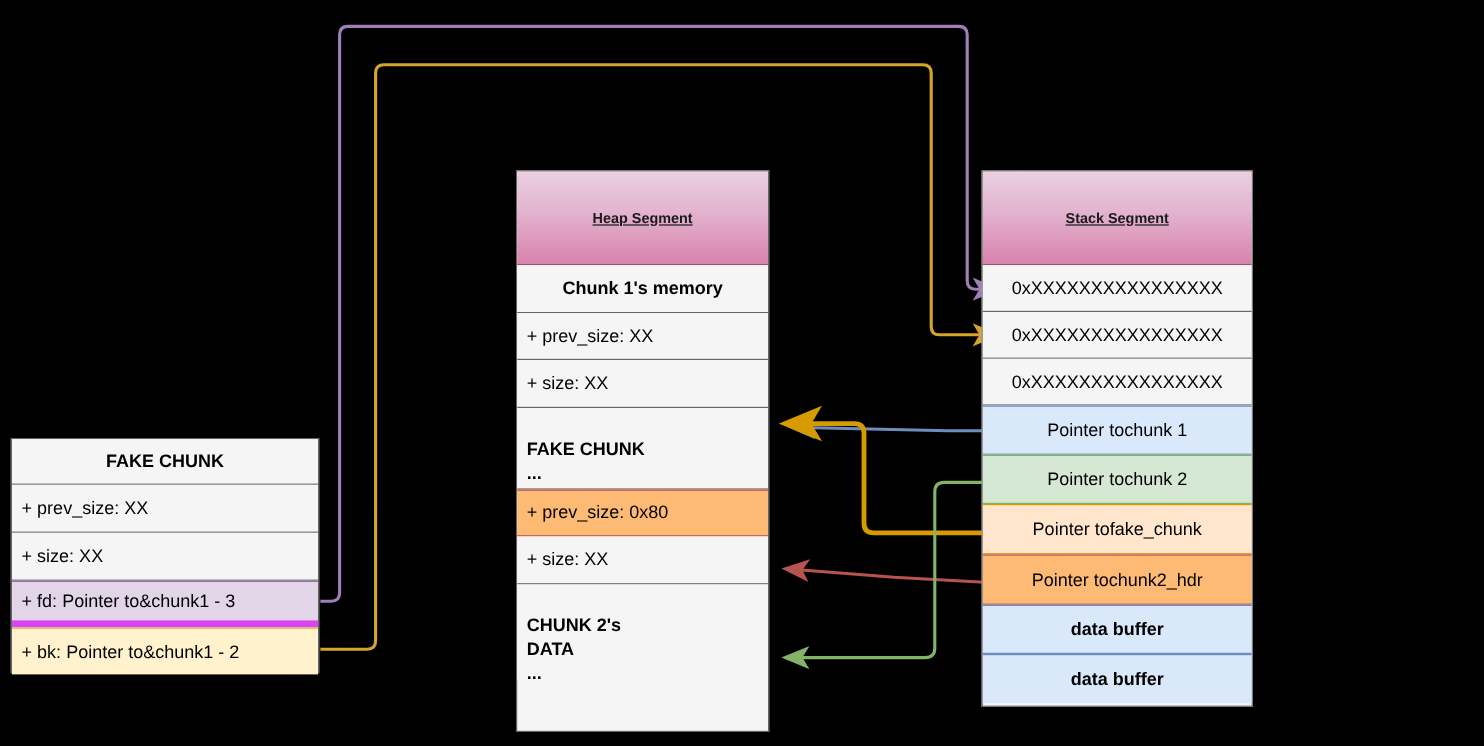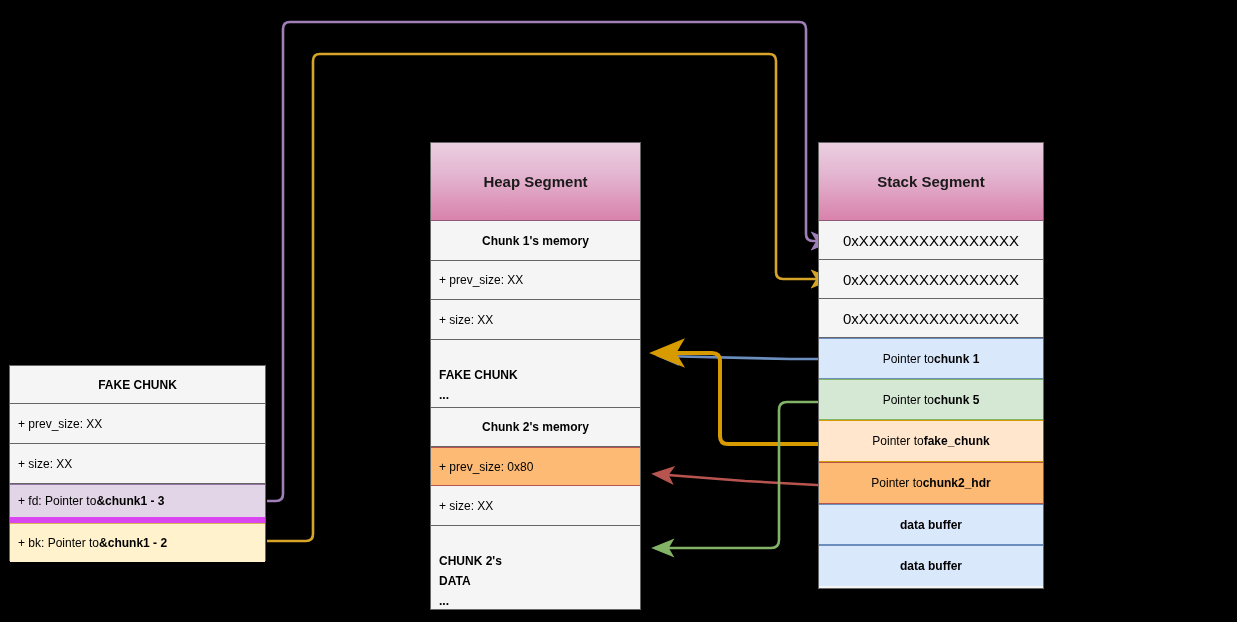--- a/index.html
+++ b/index.html
@@ -29,21 +29,21 @@
     border:1px solid #666666;
     background:#f5f5f5;
   }
   .row{
     box-sizing:border-box;
     border-bottom:1px solid #666666;
     background:#f5f5f5;
     display:flex;
     align-items:center;
     padding:0 8px;
-    font-size:12px;
+    font-size:15px;
     color:#000000;
     white-space:nowrap;
     overflow:hidden;
   }
   .row:last-child{border-bottom:none;}
   .row.center{justify-content:center;}
   .row.bold{font-weight:bold;}
   .row.multiline{
     display:block;
     padding-top:5px;
@@ -51,31 +51,32 @@
     font-weight:bold;
   }
   .hdr{
     box-sizing:border-box;
     border-bottom:1px solid #8d5a77;
     background:linear-gradient(to bottom,#ebcfe0 0%,#e3b6d1 40%,#d982ab 100%);
     display:flex;
     align-items:center;
     justify-content:center;
     font-weight:bold;
-    font-size:15px;
+    font-size:12px;
     color:#1a1a1a;
+    text-decoration:underline;
   }
   .hl-purple{background:#e1d5e7;border-top:1px solid #9673a6;border-bottom:6px solid #d946ef;}
   .hl-yellow{background:#fff2cc;border-top:1px solid #d6b656;border-bottom:1px solid #d6b656;}
   .hl-red{background:#fdba74;border-top:1px solid #b85450;border-bottom:1px solid #b85450;}
   .hl-blue{background:#dae8fc;border-top:1px solid #6c8ebf;border-bottom:1px solid #6c8ebf;}
   .hl-green{background:#d5e8d4;border-top:1px solid #82b366;border-bottom:1px solid #82b366;}
   .hl-orange{background:#ffe6cc;border-top:1px solid #d79b00;border-bottom:1px solid #d79b00;}
   .mono-addr{font-size:15px;letter-spacing:0px;justify-content:center;}
-  b{font-weight:bold;}
+  b{font-weight:normal;}
 </style>
 </head>
 <body>
 
 <div id="stage">
 
   <svg class="wires" viewBox="0 0 1237 622">
     <defs>
       <marker id="ah-purple" markerWidth="9" markerHeight="9" refX="7.5" refY="4.5" orient="auto">
         <path d="M0,0.8 L9,4.5 L0,8.2 L2.2,4.5 Z" fill="#a07fb8"></path>
@@ -146,23 +147,20 @@
     <div class="row" style="height:40px;">
       <span>+ size: XX</span>
     </div>
 
     <div class="row multiline" style="height:68px; white-space:pre-line;">
       <span>FAKE CHUNK
 ...
 ...</span>
     </div>
 
-    <div class="row center bold" style="height:39px;">
-      <span>Chunk 2's memory</span>
-    </div>
 
     <div class="row hl-red" style="height:39px;">
       <span>+ prev_size: 0x80</span>
     </div>
 
     <div class="row" style="height:40px;">
       <span>+ size: XX</span>
     </div>
 
     <div class="row multiline" style="height:79px; white-space:pre-line;">
@@ -187,21 +185,21 @@
       <span>0xXXXXXXXXXXXXXXXX</span>
     </div>
 
     <div class="row center hl-blue" style="height:41px;">
       <span>Pointer to </span>
         <b>chunk 1</b>
     </div>
 
     <div class="row center hl-green" style="height:41px;">
       <span>Pointer to </span>
-        <b>chunk 5</b>
+        <b>chunk 2</b>
     </div>
 
     <div class="row center hl-orange" style="height:42px;">
       <span>Pointer to </span>
         <b>fake_chunk</b>
     </div>
 
     <div class="row center hl-red" style="height:42px;">
       <span>Pointer to </span>
         <b>chunk2_hdr</b>

